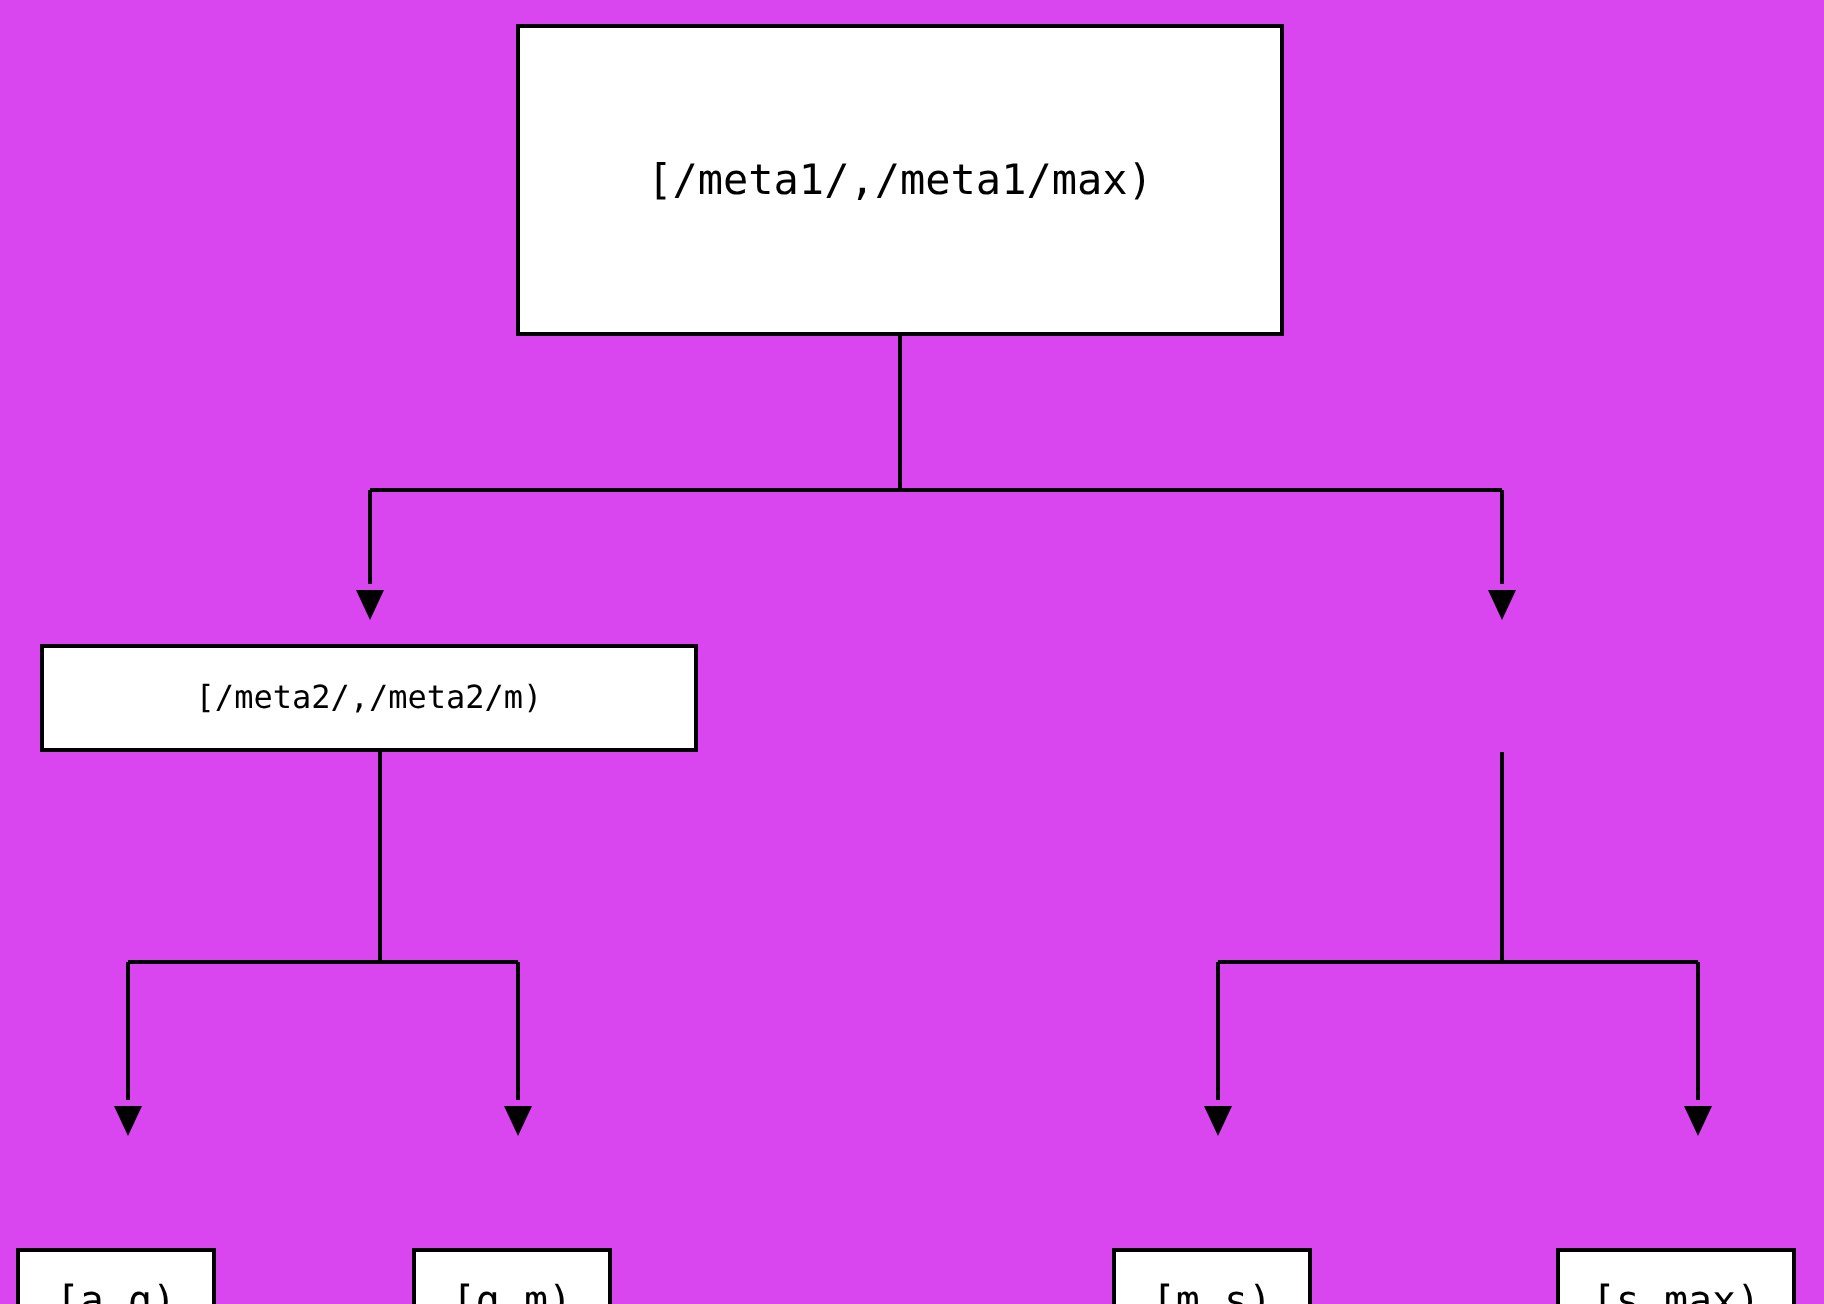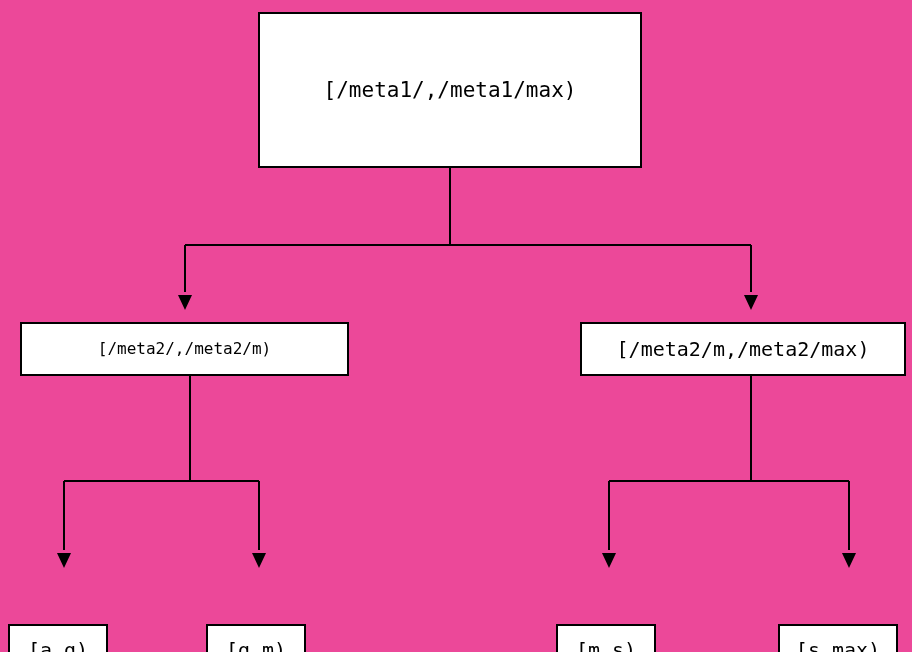--- a/index.html
+++ b/index.html
@@ -4,21 +4,21 @@
 <style>
   html, body {
     margin: 0;
     padding: 0;
     background: #ffffff;
   }
   #canvas {
     position: relative;
     width: 912px;
     height: 652px;
-    background: #ec4899;
+    background: #d946ef;
     overflow: hidden;
     font-family: "DejaVu Sans Mono", "Liberation Mono", monospace;
   }
   .node {
     position: absolute;
     box-sizing: border-box;
     border: 2px solid #000000;
     background: #ffffff;
     display: flex;
     align-items: center;
@@ -117,23 +117,20 @@
   </svg>
 
   <div class="node" id="node-root">
     <span class="node-label">[/meta1/,/meta1/max)</span>
   </div>
 
   <div class="node" id="node-left">
     <span class="node-label">[/meta2/,/meta2/m)</span>
   </div>
 
-  <div class="node" id="node-right">
-    <span class="node-label">[/meta2/m,/meta2/max)</span>
-  </div>
 
   <div class="node leaf" id="leaf-ag">
     <span class="node-label">[a,g)</span>
   </div>
 
   <div class="node leaf" id="leaf-gm">
     <span class="node-label">[g,m)</span>
   </div>
 
   <div class="node leaf" id="leaf-smax">

